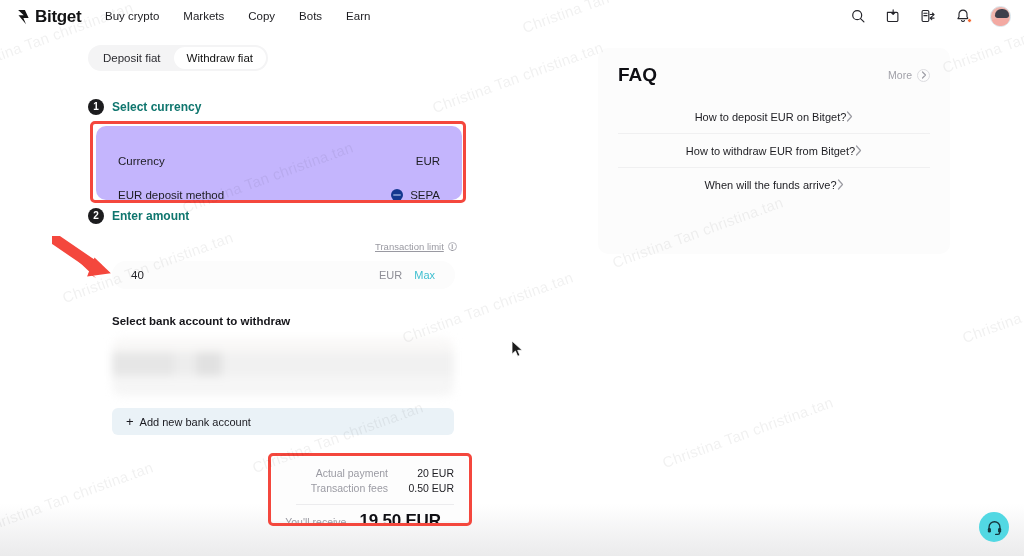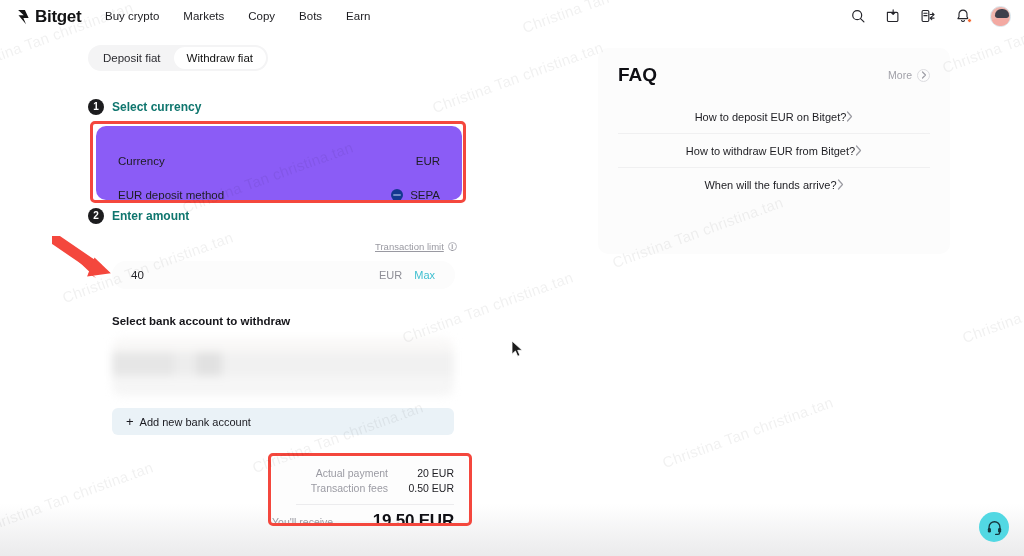--- a/index.html
+++ b/index.html
@@ -72,21 +72,21 @@
 
   .step-row { position: absolute; display: flex; align-items: center; gap: 8px; }
   .step-badge {
     width: 16px; height: 16px; border-radius: 50%; background: #1c1c1e;
     color: #fff; font-size: 10px; font-weight: bold;
     display: flex; align-items: center; justify-content: center; line-height: 1;
   }
   .step-title { font-size: 12px; font-weight: bold; color: #0f766e; }
 
   .card {
-    position: absolute; background: #8b5cf6; border-radius: 10px;
+    position: absolute; background: #c4b5fd; border-radius: 10px;
   }
   .card-row {
     display: flex; align-items: center; justify-content: space-between;
     padding: 0 22px; height: 34px;
   }
   .row-label { font-size: 11.5px; color: #1d1d22; }
   .row-value { font-size: 11.5px; color: #1d1d22; display: flex; align-items: center; gap: 7px; }
   .sepa-dot {
     width: 12px; height: 12px; border-radius: 50%; background: #13388f;
     display: flex; align-items: center; justify-content: center;
@@ -132,21 +132,21 @@
     font-size: 11px; color: #1a1a20; cursor: pointer;
   }
   .plus { font-size: 13px; color: #1a1a20; line-height: 1; }
 
   
   .summary { position: absolute; background: #fdfdfd; border-radius: 4px; padding: 10px 14px 10px 0; }
   .sum-row { display: flex; justify-content: flex-end; align-items: baseline; gap: 14px; height: 15px; }
   .sum-lbl { font-size: 10.5px; color: #9b9ba3; }
   .sum-val { font-size: 10.5px; color: #1d1d22; min-width: 52px; text-align: right; }
   .sum-div { height: 1px; background: #ececee; margin: 7px 0 6px 24px; }
-  .sum-final { display: flex; justify-content: space-between; align-items: baseline; gap: 13px; }
+  .sum-final { display: flex; justify-content: center; align-items: baseline; gap: 13px; }
   .final-lbl { font-size: 10.5px; color: #9b9ba3; }
   .final-val { font-size: 17px; font-weight: bold; color: #101015; letter-spacing: -0.2px; }
 
   
   .faq {
     position: absolute; left: 598px; top: 48px; width: 352px; height: 206px;
     background: #fcfcfc; border-radius: 10px; z-index: 10;
   }
   .faq-head {
     display: flex; align-items: center; justify-content: space-between;

